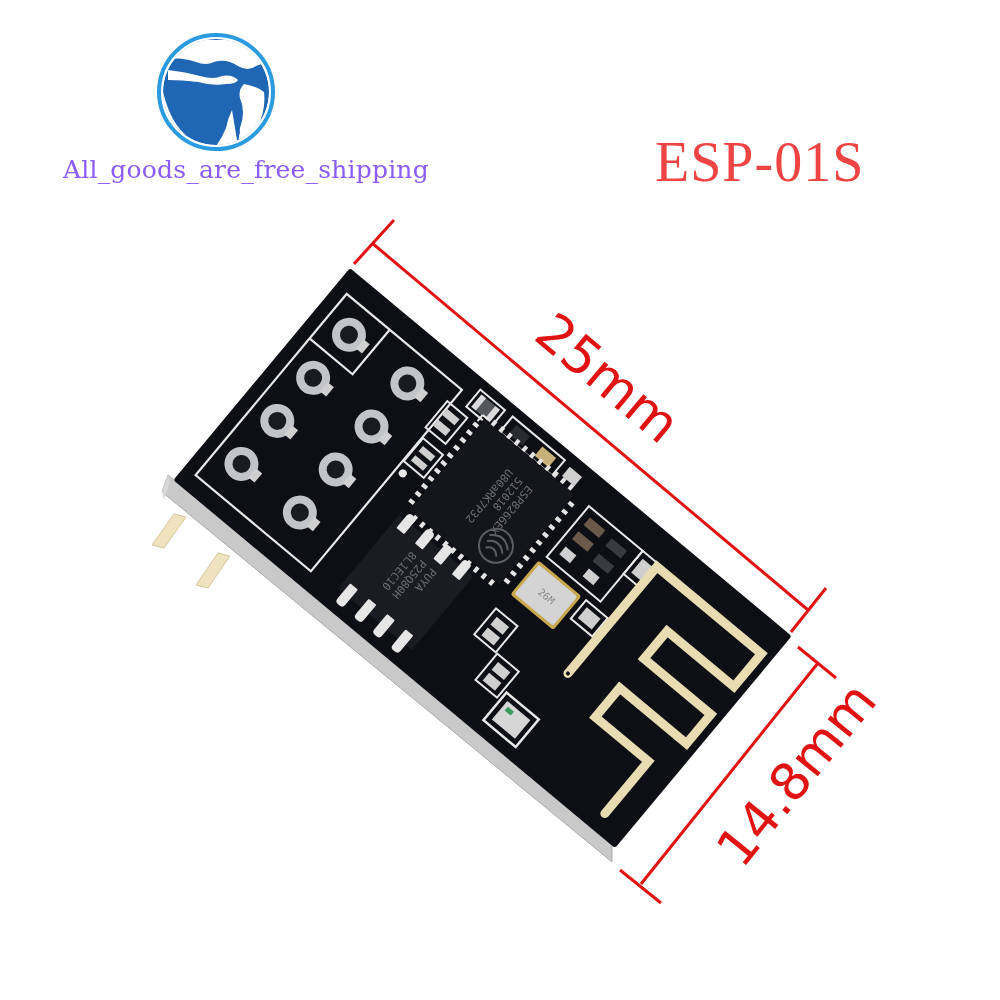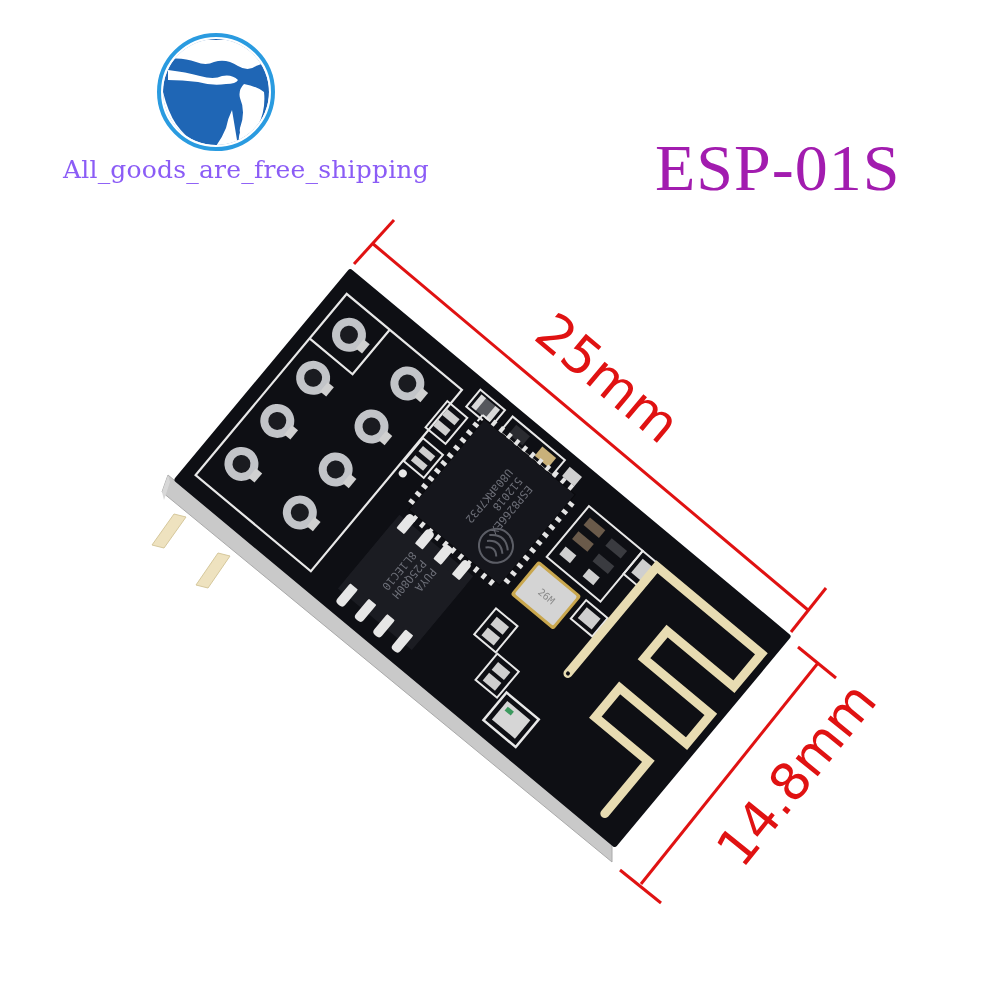--- a/index.html
+++ b/index.html
@@ -1,19 +1,19 @@
 <!DOCTYPE html>
 <html><head>
 <meta charset="utf-8">
 <style>
   html, body { margin: 0; padding: 0; background: #ffffff; }
   body { width: 1000px; height: 1000px; position: relative; overflow: hidden; font-family: "DejaVu Serif", serif; }
   .logo { position: absolute; left: 0; top: 0; width: 420px; height: 200px; }
   .logo-text { position: absolute; left: 22px; top: 155px; font-family: "DejaVu Serif", serif; font-size: 25px; color: #8b5cf6; letter-spacing: 0.2px; white-space: nowrap; margin-left: 41px; }
-  .title { position: absolute; left: 655px; top: 130px; font-family: "Liberation Serif", serif; font-size: 66px; color: #a21caf; letter-spacing: 1px; text-align: right; }
+  .title { position: absolute; left: 655px; top: 130px; font-family: "Liberation Serif", serif; font-size: 56px; color: #ef4444; letter-spacing: 1px; text-align: right; }
   svg.stage { position: absolute; left: 0; top: 0; }
   .dim-label { font-family: "DejaVu Sans", sans-serif; fill: #e01212; }
 </style>
 </head>
 <body>
 
 <div class="logo">
   <svg width="420" height="200">
     <circle cx="216" cy="92" r="57" fill="#ffffff" stroke="#2a9be0" stroke-width="4"></circle>
     <clipPath id="gclip">

